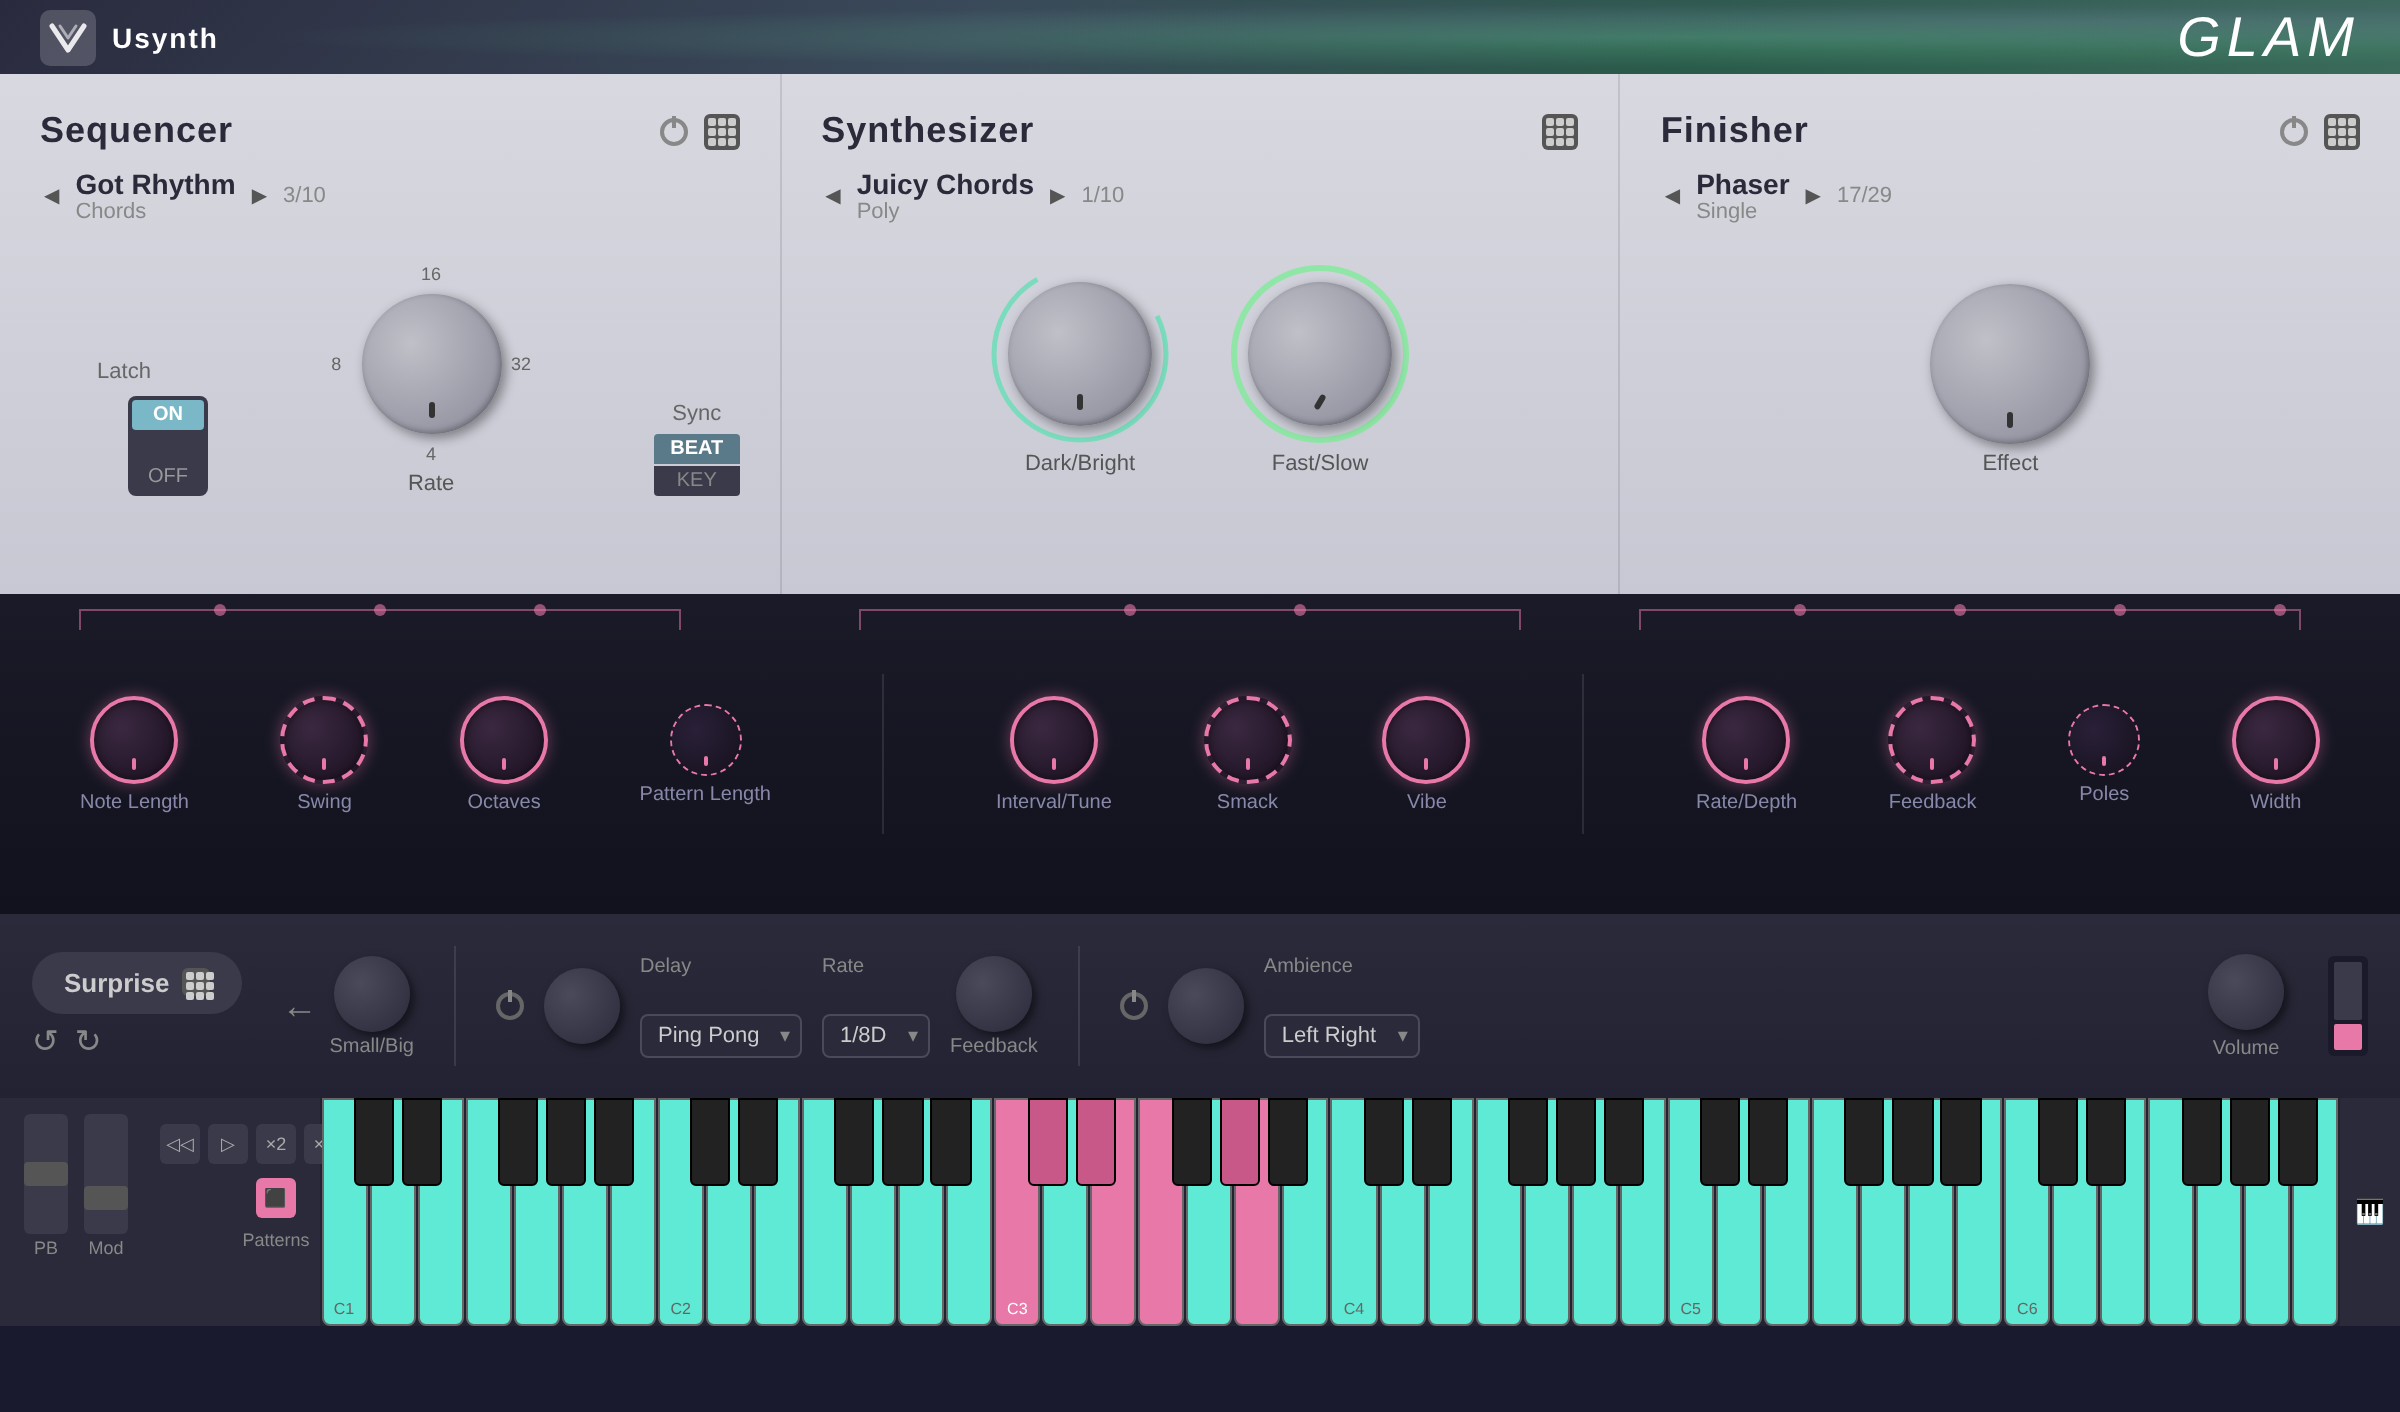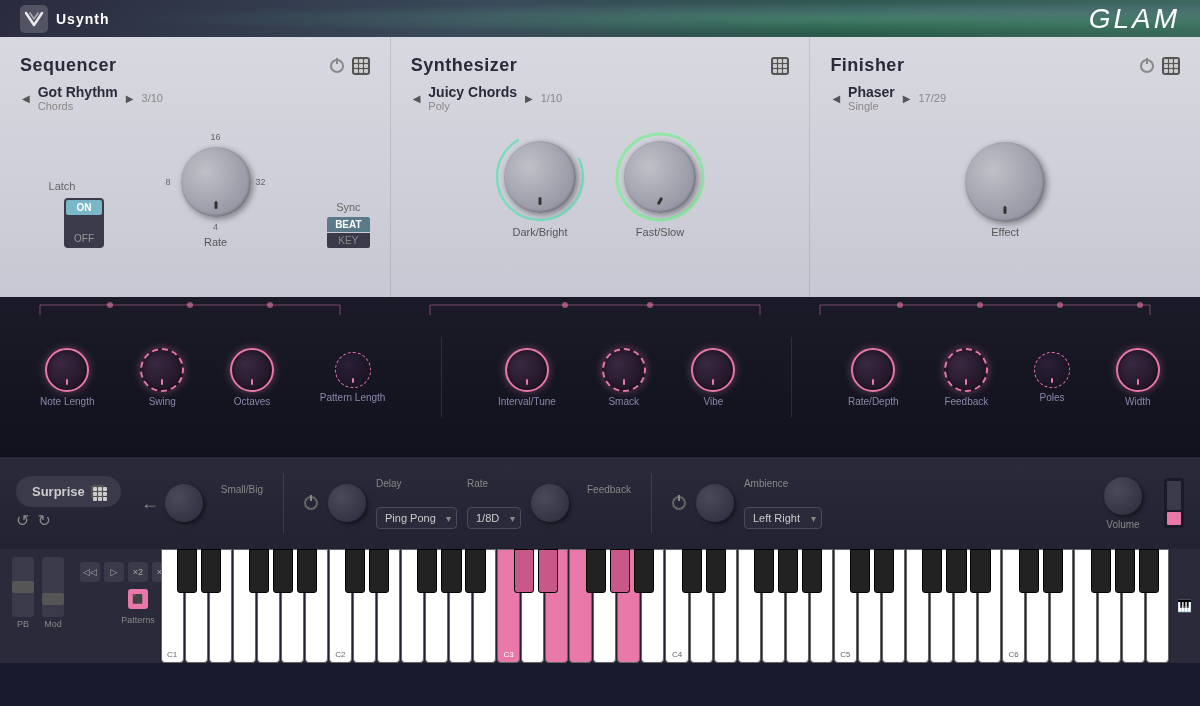--- a/index.html
+++ b/index.html
@@ -572,23 +572,23 @@
       top: -3px;
       left: 50%;
       transform: translateX(-50%);
       width: 2px;
       height: 6px;
       background: #888;
     }
 
     .strip-knob-wrap {
       display: flex;
-      flex-direction: row;
-      align-items: flex-start;
-      gap: 18px;
+      flex-direction: column;
+      align-items: center;
+      gap: 2px;
     }
 
   </style>
 </head>
 <body>
 
 <div class="top-banner">
   <div class="logo-area">
     <svg class="logo-icon" viewBox="0 0 28 28">
       <rect width="28" height="28" rx="5" fill="rgba(255,255,255,0.2)"></rect>
@@ -952,21 +952,21 @@
       </div>
     </div>
   </div>
 
   <div class="piano-wrap">
     <div style="position:relative;width:100%;height:100%;display:flex;">
 
       <div style="display:flex;width:100%;height:100%;position:relative;">
 
         <style>
-          .wk { flex:1; background:#ffffff; border:1px solid #666; border-radius:0 0 4px 4px; margin:0 0.5px; cursor:pointer; position:relative; min-width:0; }
+          .wk { flex:1; background:#5eead4; border:1px solid #666; border-radius:0 0 4px 4px; margin:0 0.5px; cursor:pointer; position:relative; min-width:0; }
           .wk.pk { background:#e878a8; }
           .oct-lbl { position:absolute; bottom:3px; left:50%; transform:translateX(-50%); font-size:8px; color:#666; white-space:nowrap; }
           .bk { position:absolute; top:0; width:2%; height:62%; background:#222; border-radius:0 0 3px 3px; z-index:2; border:1px solid #000; cursor:pointer; }
           .bk.pk { background:#c85888; }
         </style>
 
         <div class="wk">
             <span class="oct-lbl">C1</span>
           </div>
         <div class="wk"></div>

